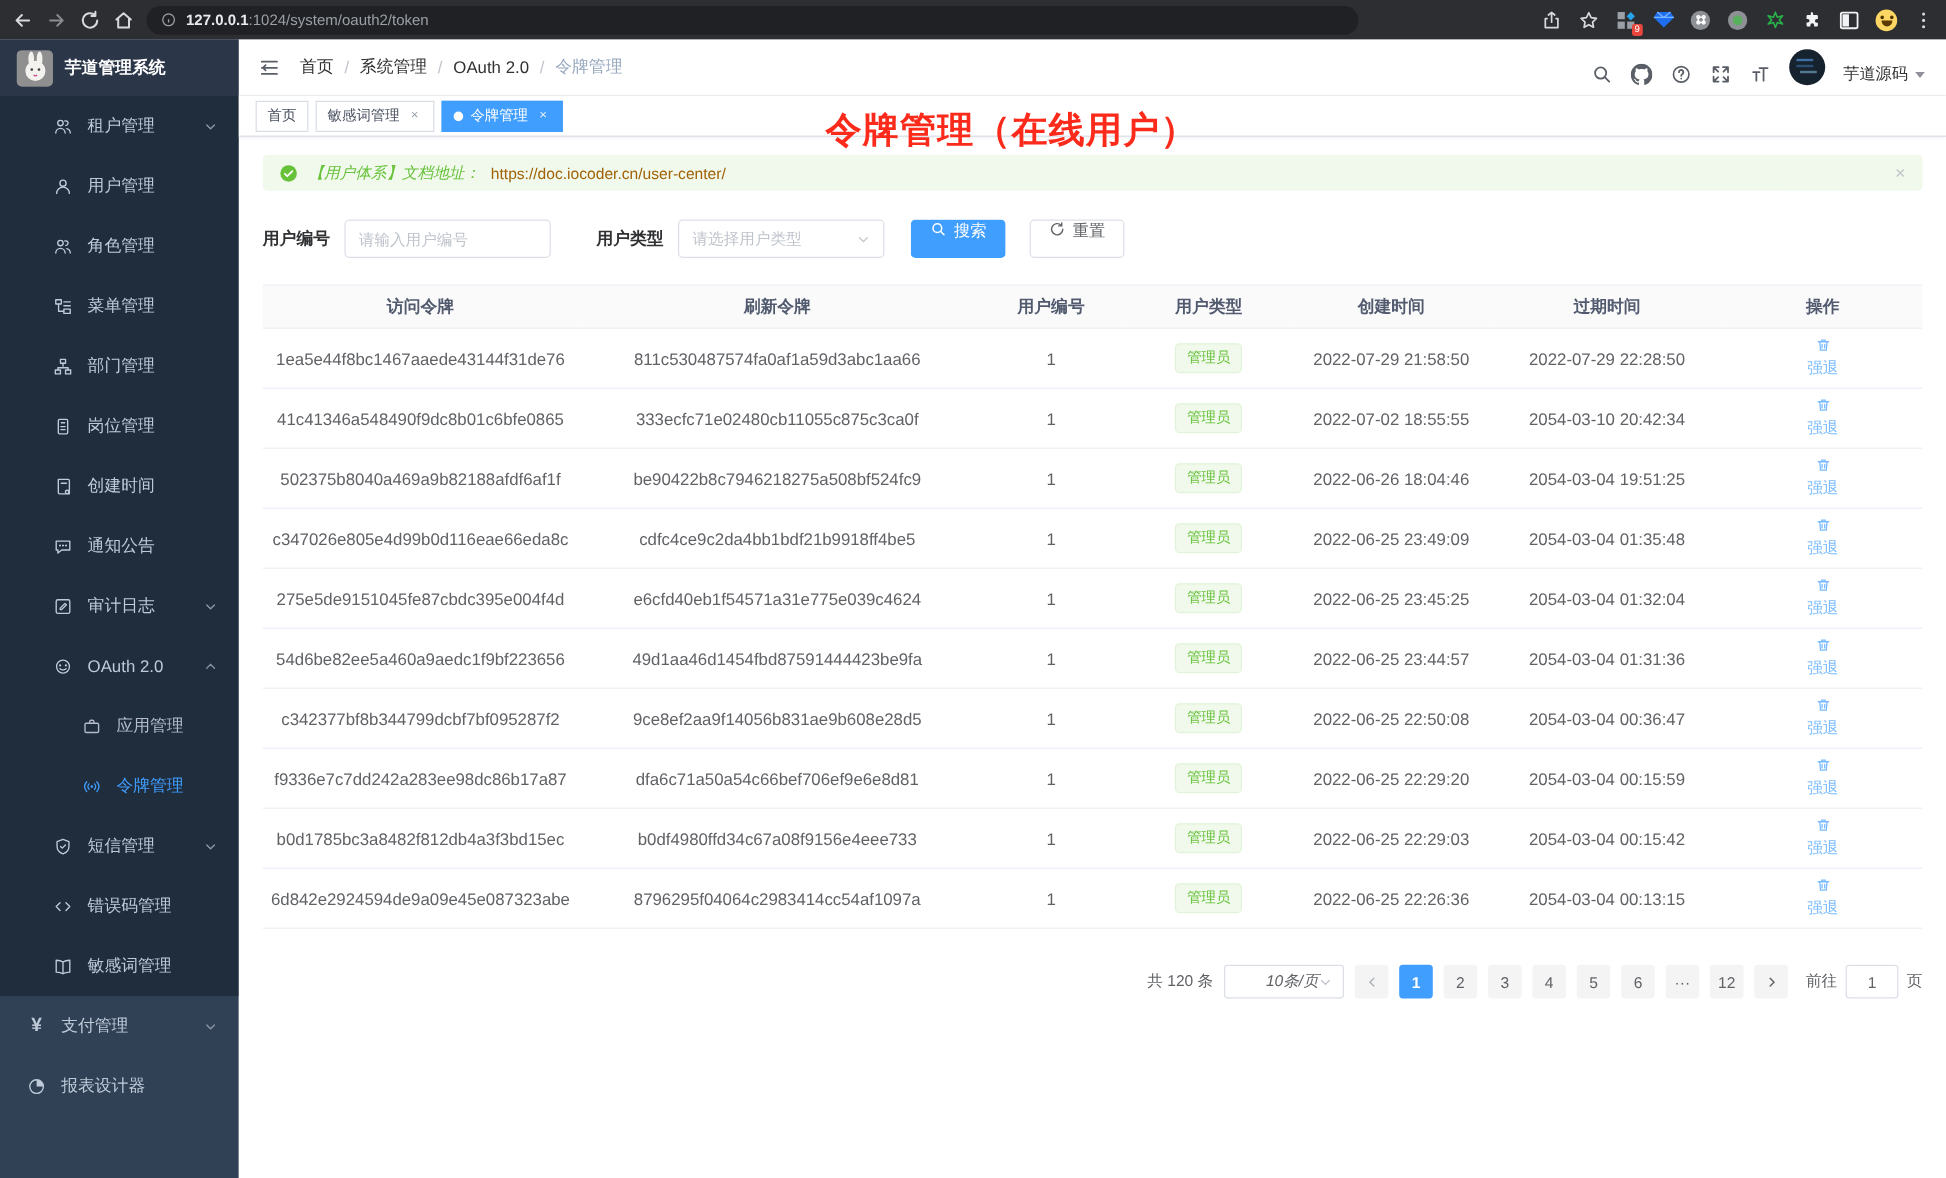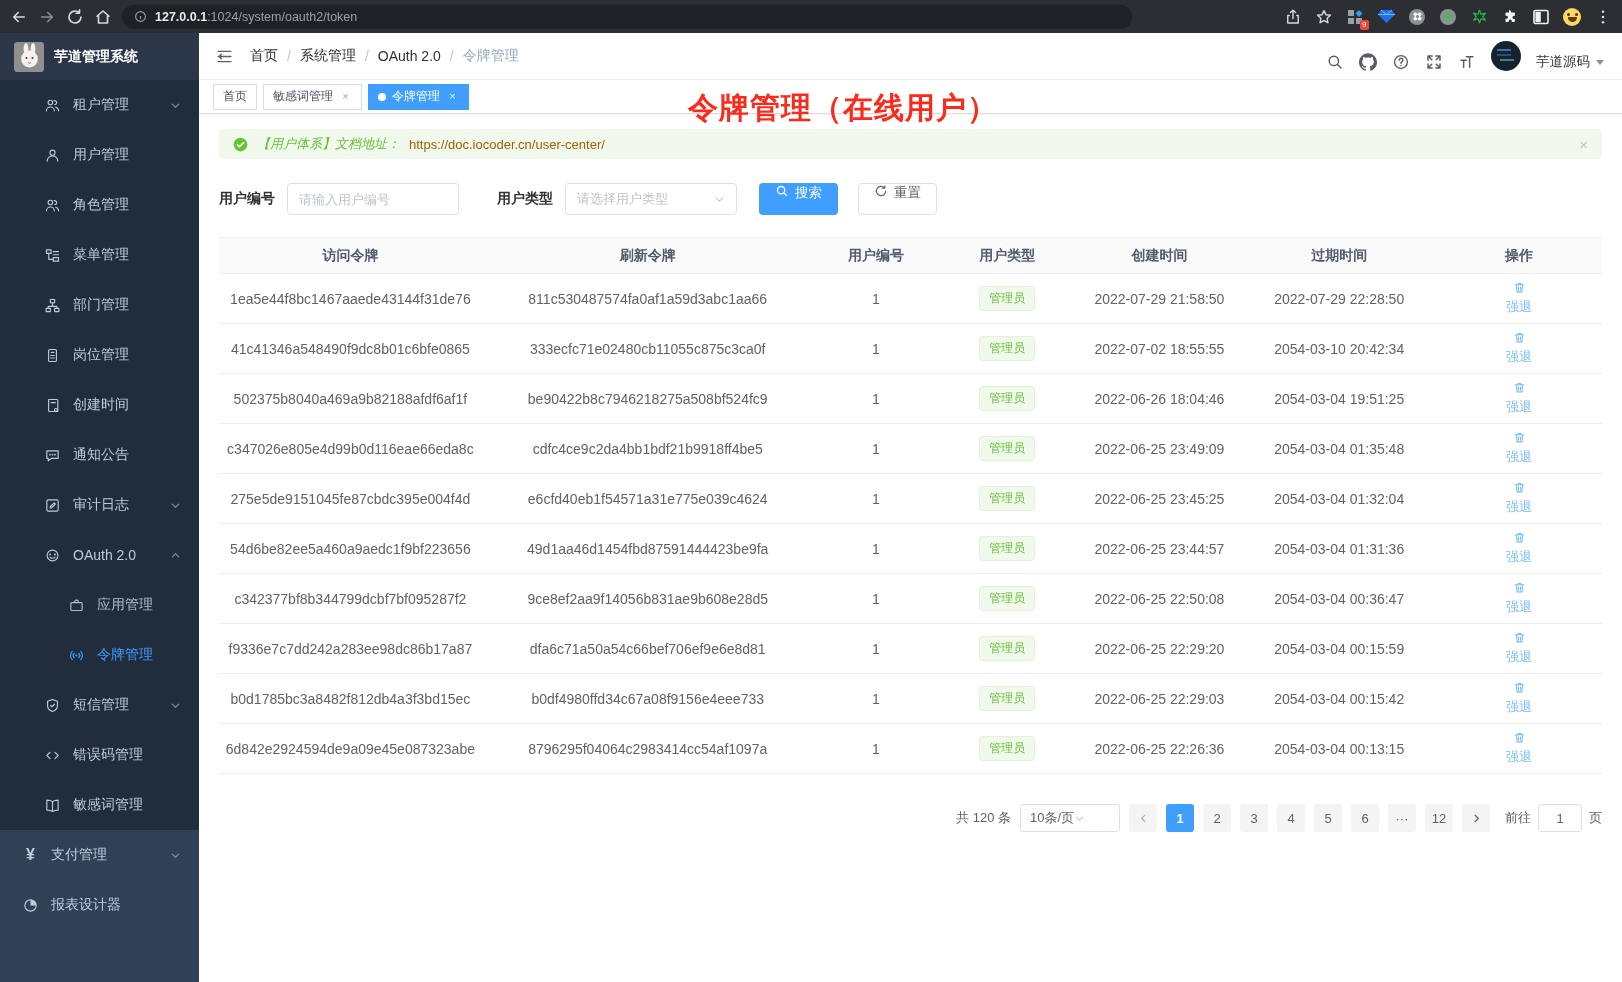--- a/index.html
+++ b/index.html
@@ -106,21 +106,21 @@
   .grid td { height:50px; border-bottom:1px solid #ebeef5; font-size:14px; color:#606266; text-align:center;
     white-space:nowrap; overflow:hidden; }
   .tag-success { display:inline-block; padding:3px 9px; font-size:12px; border-radius:4px; background:#f0f9eb;
     border:1px solid #e1f3d8; color:#67c23a; }
   .kick { color:#79bbff; font-size:13px; text-decoration:none; display:inline-flex; align-items:center; gap:4px; cursor:pointer;flex-direction:column; }
   .kick .bic { width:13px; height:13px; }
 
   
   .pager { margin-top:30px; display:flex; align-items:center; justify-content:flex-end; gap:9px; font-size:13px; color:#606266; }
   .psel { width:100px; height:28px; border:1px solid #dcdfe6; border-radius:3px; display:flex; align-items:center;
-    justify-content:flex-start; padding:0 9px; color:#606266; cursor:pointer; }
+    justify-content:flex-end; padding:0 9px; color:#606266; cursor:pointer;font-style:italic; }
   .pbtn { min-width:28px; height:28px; padding:0 4px; background:#f4f4f5; border-radius:3px; display:inline-flex;
     align-items:center; justify-content:center; font-size:13px; color:#606266; cursor:pointer; }
   .pbtn.on { background:#409eff; color:#fff; font-weight:700; }
   .pbtn.nav { color:#aeb3ba; }
   .pbtn .chev { color:inherit; }
   .goto { display:flex; align-items:center; gap:7px; margin-left:6px; }
   .gipt { width:44px; height:28px; border:1px solid #dcdfe6; border-radius:3px; text-align:center; font-size:13px;
     color:#606266; font-family:inherit; }
   svg { display:block; }
 </style>

